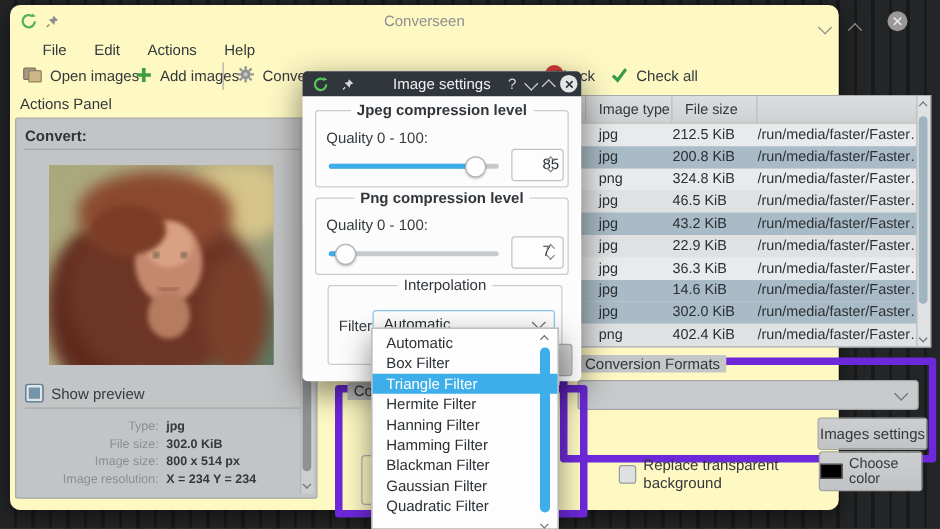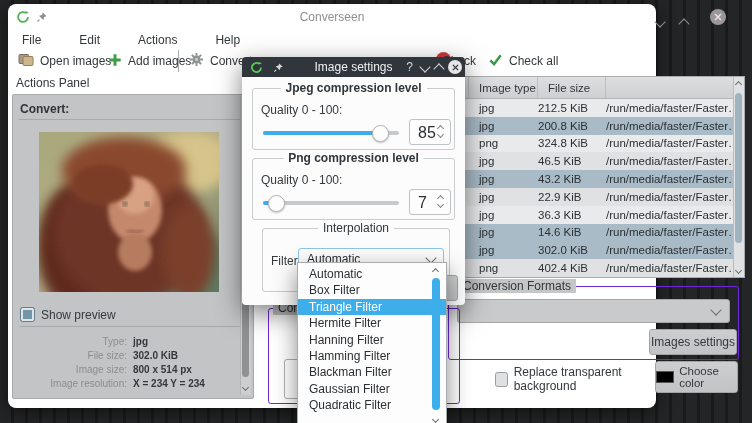--- a/index.html
+++ b/index.html
@@ -7,38 +7,39 @@
     width:752px;height:423px;overflow:hidden;position:relative;
     background:#1c1d1e;
     background-image:repeating-linear-gradient(90deg,#242526 0 11px,#191a1b 11px 14px);
     font-family:"Liberation Sans","DejaVu Sans",sans-serif;
     color:#343a3e;font-size:12px;
     -webkit-font-smoothing:antialiased;
   }
   .abs{position:absolute}
   .win{
     position:absolute;left:8px;top:4px;width:648px;height:404px;
-    background:#ffffff;border-radius:8px;
+    background:#fef9c3;border-radius:8px;
     box-shadow:0 4px 18px rgba(0,0,0,.55);
+    padding-left:15px;
   }
   
   .titlebar-text{color:#8d8f90;font-size:12px}
   .menu-item{padding:2px 6px;color:#33383c;cursor:default}
   .tbtn{display:flex;align-items:center;gap:6px;color:#33383c}
   .tsep{width:1px;background:#a9abac;height:22px}
   .circle-btn{border-radius:50%;display:flex;align-items:center;justify-content:center}
   .chev{display:inline-block;width:7px;height:7px;border-right:1.6px solid #6a7074;border-bottom:1.6px solid #6a7074;transform:rotate(45deg)}
   .chev.up{transform:rotate(-135deg)}
   .chev.sm{width:4px;height:4px;border-width:1.4px}
   .chev.lt{border-color:#cfd2d4}
   .chev.gr{border-color:#7e8486}
   
   .gb{border:1px solid #c9cccd;border-radius:3px;position:absolute}
   .gb .gt{position:absolute;top:-8px;background:#fcfcfc;padding:0 5px;white-space:nowrap;color:#31363b}
-  .gbw{border:1px solid #6d28d9;border-radius:3px;position:absolute}
+  .gbw{border:6px solid #6d28d9;border-radius:3px;position:absolute}
   .gbw .gt{position:absolute;top:-8px;background:#c5c6c7;padding:0 5px;white-space:nowrap;color:#33383c}
   
   .btn{background:linear-gradient(#cdcecf,#c2c3c4);border:1px solid #a2a4a5;border-radius:3px;
        display:flex;align-items:center;justify-content:center;color:#33383c}
   .field{background:#fdfdfd;border:1px solid #bfc3c5;border-radius:3px}
   .checkbox{width:13px;height:13px;border:1px solid #9a9c9d;border-radius:2.5px;background:#e8e9ea}
   .checkbox.on{background:#7495a8;border-color:#5f7f92;box-shadow:inset 0 0 0 2px #dfe5e8}
   
   .hr{height:1px;background:#a7a9aa}
   .inforow{display:flex;height:14px;align-items:center;font-size:10px}
@@ -62,21 +63,21 @@
   
   .dlg{position:absolute;left:234px;top:53px;width:223px;height:248px;z-index:5;
        background:#fcfcfc;border-radius:4px;box-shadow:0 8px 26px rgba(0,0,0,.5)}
   .dlg-tb{position:absolute;left:0;top:0;right:0;height:20px;background:var(--dialog_titlebar,#31363c);
           border-radius:4px 4px 0 0;display:flex;align-items:center;color:#eff0f1;font-size:12px}
   .slider-track{position:absolute;height:4px;border-radius:2px;background:#c7cacc}
   .slider-fill{position:absolute;height:4px;border-radius:2px;background:var(--accent,#3daee9)}
   .slider-handle{position:absolute;width:15px;height:15px;border-radius:50%;background:#fdfdfd;
                  border:1px solid #b1b5b7;box-shadow:0 1px 2px rgba(0,0,0,.25)}
   .spin{position:absolute;width:40px;height:24px;background:#fdfdfd;border:1px solid #bfc3c5;border-radius:3px}
-  .spin .val{position:absolute;left:8px;top:4px;font-size:16px;color:#2b3034}
+  .spin .val{position:absolute;left:24px;top:4px;font-size:12px;color:#2b3034}
   
   .popup{position:absolute;left:289px;top:258px;width:150px;height:172px;z-index:8;background:#fdfdfd;
          border:1px solid #a9abac;box-shadow:0 8px 22px rgba(0,0,0,.45);box-sizing:border-box}
   .pitem{height:16.4px;line-height:16.4px;padding-left:11px;font-size:12px;color:#2b3034;white-space:nowrap}
   .pitem.sel{background:var(--accent,#3daee9);color:#ffffff}
 </style>
 </head>
 <body>
 
 <div class="win">
@@ -95,21 +96,21 @@
   </div>
   <div class="abs titlebar-text" style="left:0;right:0;top:6px;text-align:center">Converseen</div>
   <div class="abs" style="left:648px;top:11px"><span class="chev" style="border-color:#8d8f90"></span></div>
   <div class="abs" style="left:672px;top:13px"><span class="chev up" style="border-color:#8d8f90"></span></div>
   <div class="abs circle-btn" style="left:702px;top:5px;width:16px;height:16px;background:#9b9798">
     <svg width="8" height="8" viewBox="0 0 8 8">
         <path d="M1 1l6 6M7 1l-6 6" stroke="#e8e6e6" stroke-width="1.4"></path>
       </svg>
   </div>
 
-  <div class="abs" style="left:8px;top:27px;display:flex;gap:26px">
+  <div class="abs" style="left:20px;top:27px;display:flex;gap:10px">
     <span class="menu-item">File</span>
     <span class="menu-item">Edit</span>
     <span class="menu-item">Actions</span>
     <span class="menu-item">Help</span>
   </div>
 
   <div class="abs tbtn" style="left:10px;top:47px;height:20px">
     <span><svg width="16" height="16" viewBox="0 0 16 16">
           <rect x="1" y="2.5" width="9.5" height="9" rx="1" fill="#a99a87" stroke="#7c6f5c"></rect>
           <rect x="5" y="4.5" width="10" height="9" rx="1" fill="#cdb687" stroke="#94805a"></rect>

